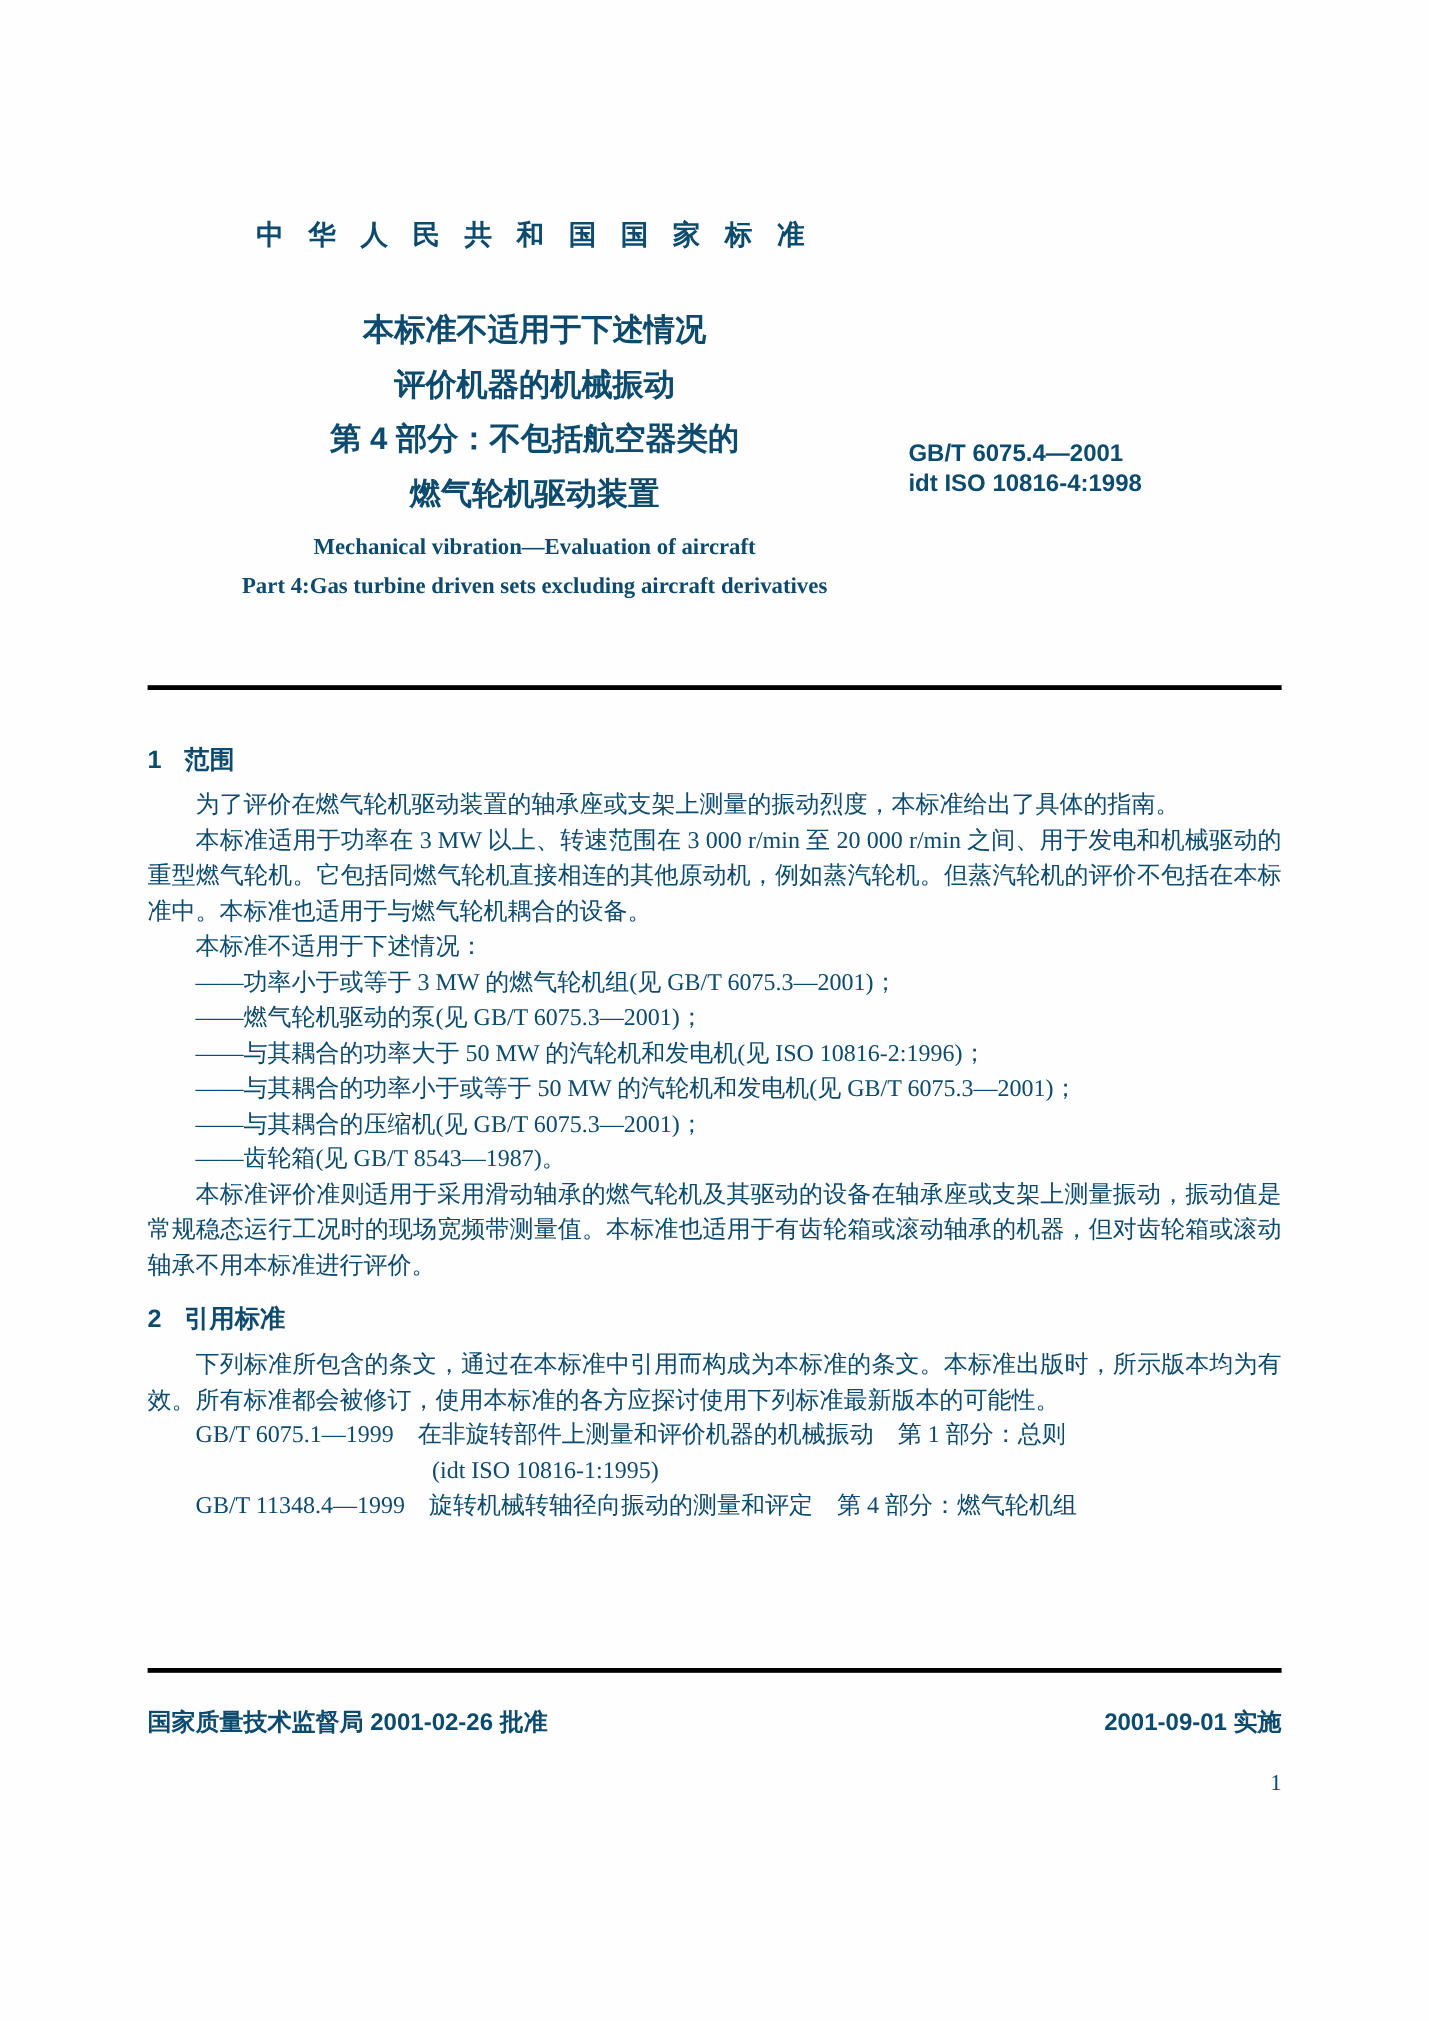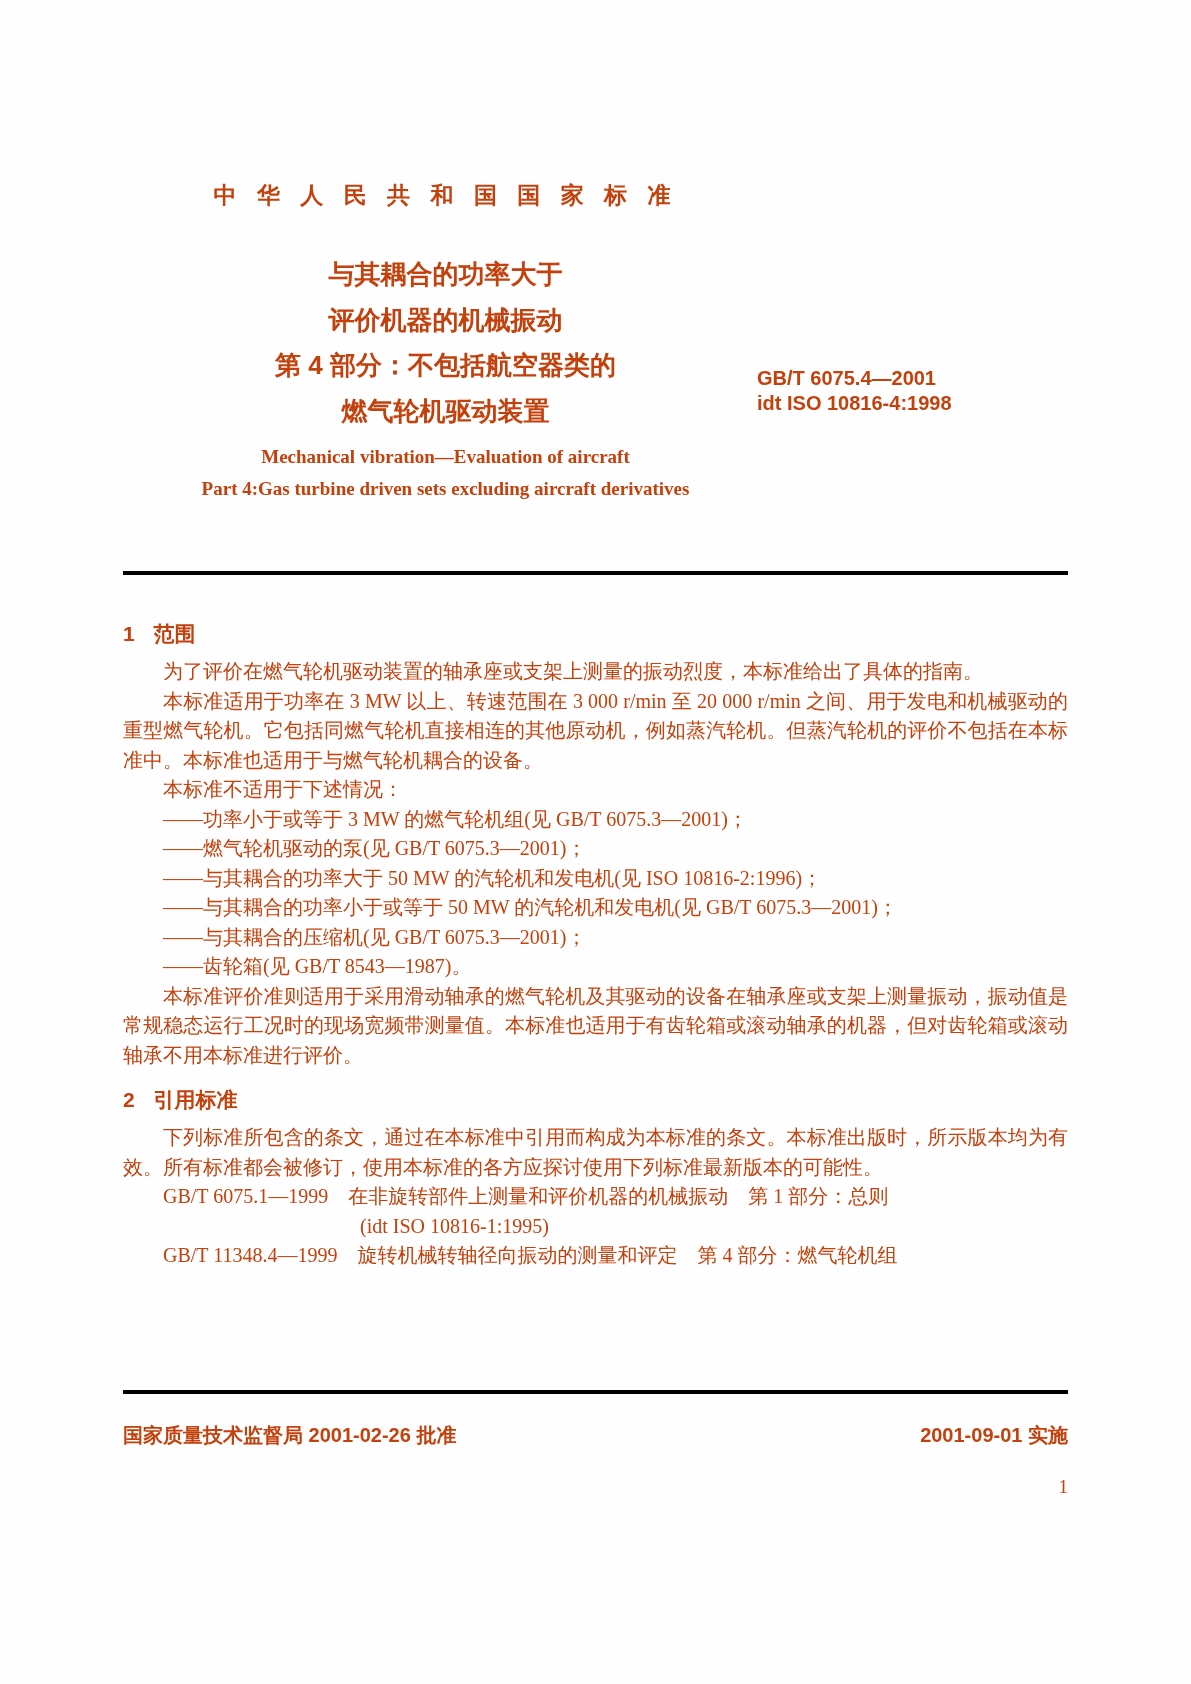--- a/index.html
+++ b/index.html
@@ -3,21 +3,21 @@
 <meta charset="utf-8">
 <style>
   * { margin: 0; padding: 0; box-sizing: border-box; }
   html, body { background: #ffffff; }
   .page {
     position: relative;
     width: 1191px;
     height: 1684px;
     margin: 0 auto;
     background: #fefefe;
-    color: #c2410c;
+    color: #0c4a6e;
     font-family: "Liberation Serif", "DejaVu Serif", serif;
     overflow: hidden;
   }
   .std-label {
     position: absolute;
     top: 180px; left: 123px; width: 645px;
     text-align: center;
     font-family: "Liberation Sans", "DejaVu Sans", sans-serif;
     font-weight: bold;
     font-size: 23px;
@@ -98,21 +98,21 @@
   }
 </style>
 </head>
 <body>
 
 <div class="page">
 
   <div class="std-label">中 华 人 民 共 和 国 国 家 标 准</div>
 
   <div class="title-block">
-    <div>与其耦合的功率大于</div>
+    <div>本标准不适用于下述情况</div>
     <div>评价机器的机械振动</div>
     <div>第 4 部分：不包括航空器类的</div>
     <div>燃气轮机驱动装置</div>
   </div>
 
   <div class="gbt-block">
     <div>GB/T 6075.4—2001</div>
     <div>idt ISO 10816-4:1998</div>
   </div>
 

